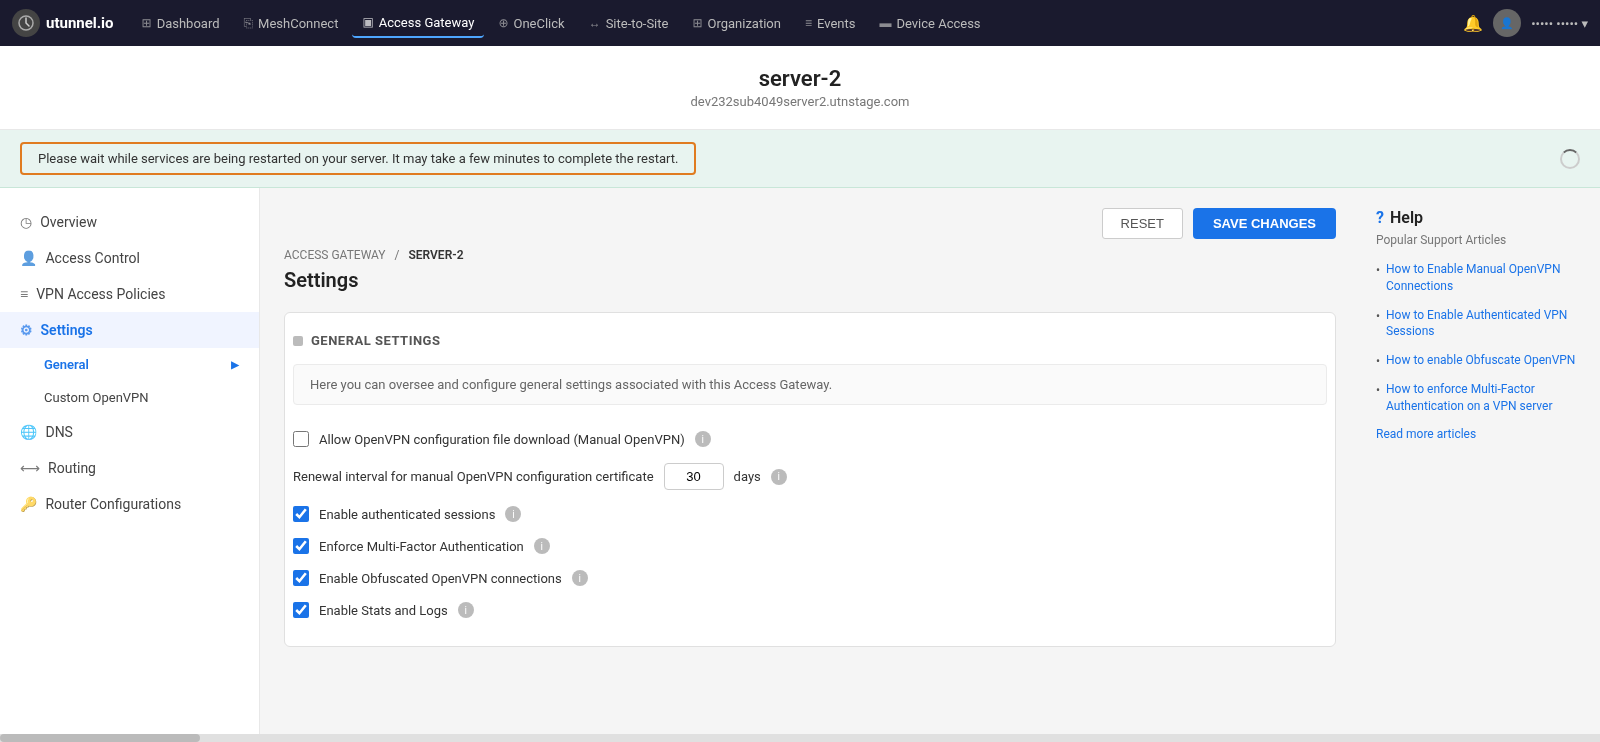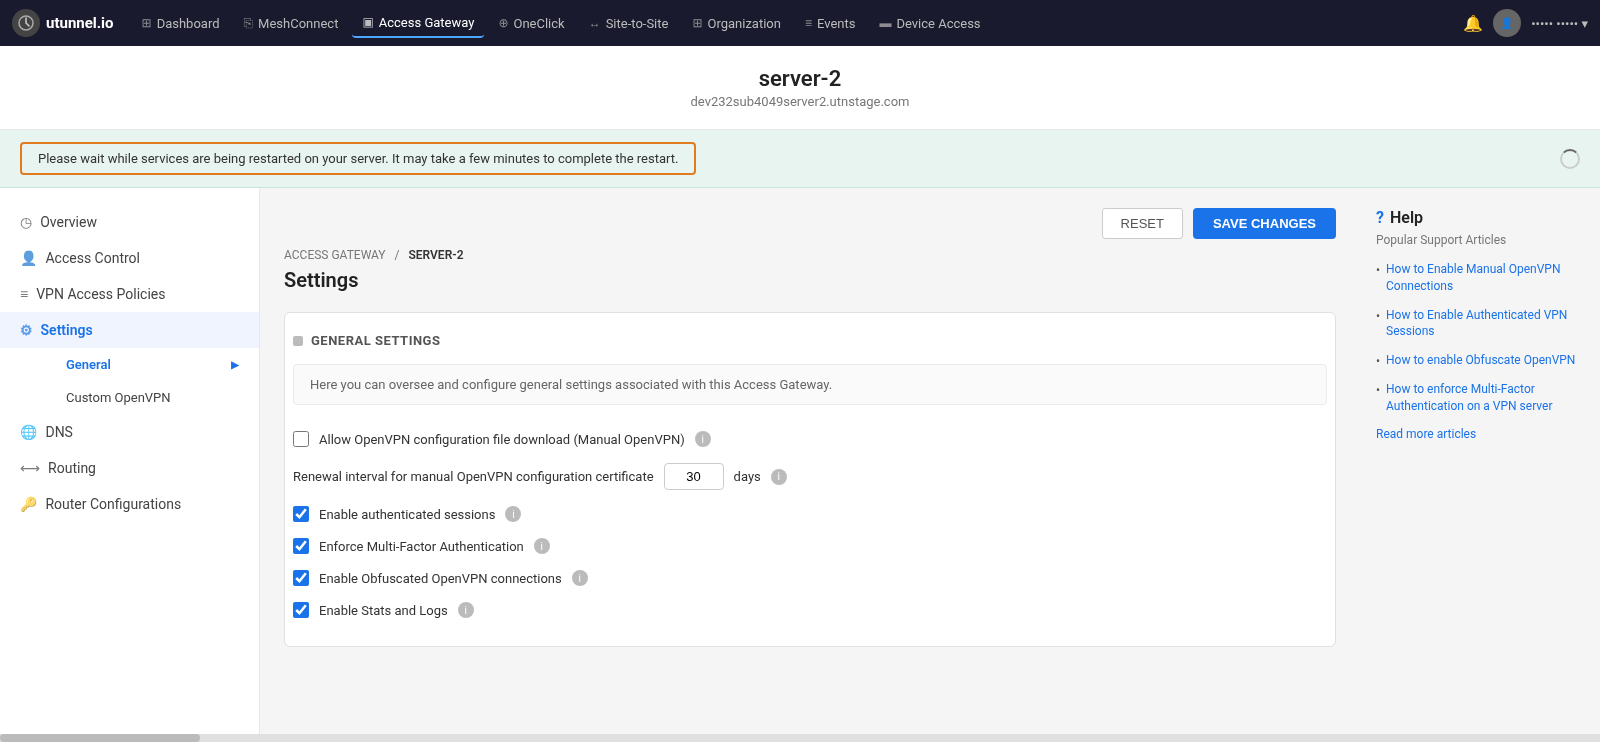--- a/index.html
+++ b/index.html
@@ -132,22 +132,21 @@
       align-items: center;
       gap: 8px;
       padding: 10px 20px;
       cursor: pointer;
       color: #444;
       font-size: 14px;
     }
     .sidebar-item.active { color: #1a73e8; font-weight: 600; background: #f0f4ff; }
     .sidebar-item .si-icon { font-size: 14px; opacity: 0.7; }
     .sidebar-sub {
-      padding-left: 8px;
-      margin-left: 14px;
+      padding-left: 0;
     }
     .sidebar-sub-item {
       display: flex;
       align-items: center;
       justify-content: space-between;
       padding: 9px 20px 9px 44px;
       cursor: pointer;
       color: #444;
       font-size: 13px;
     }

